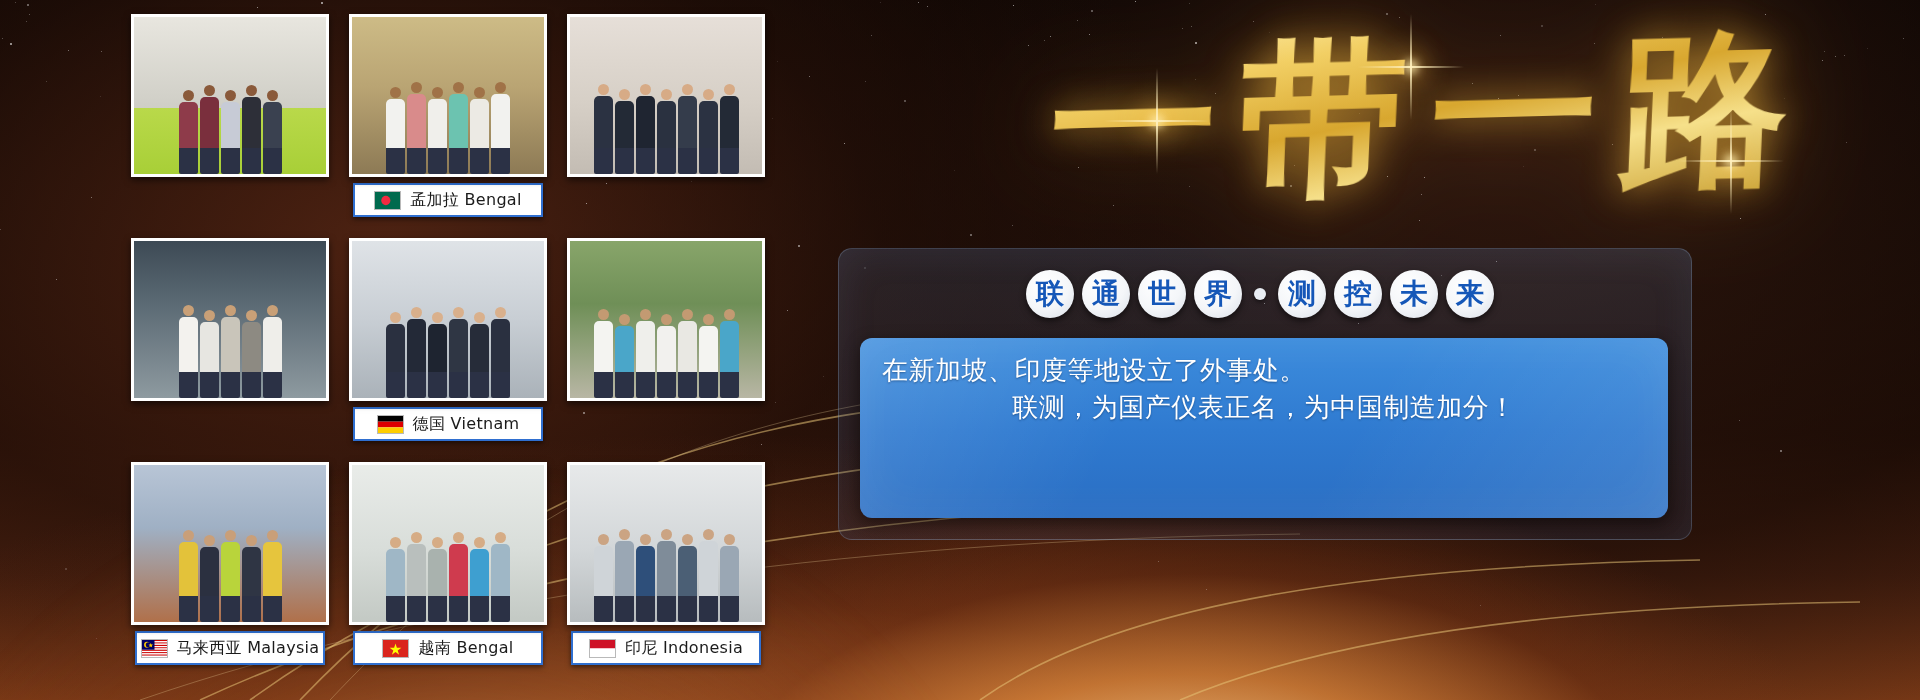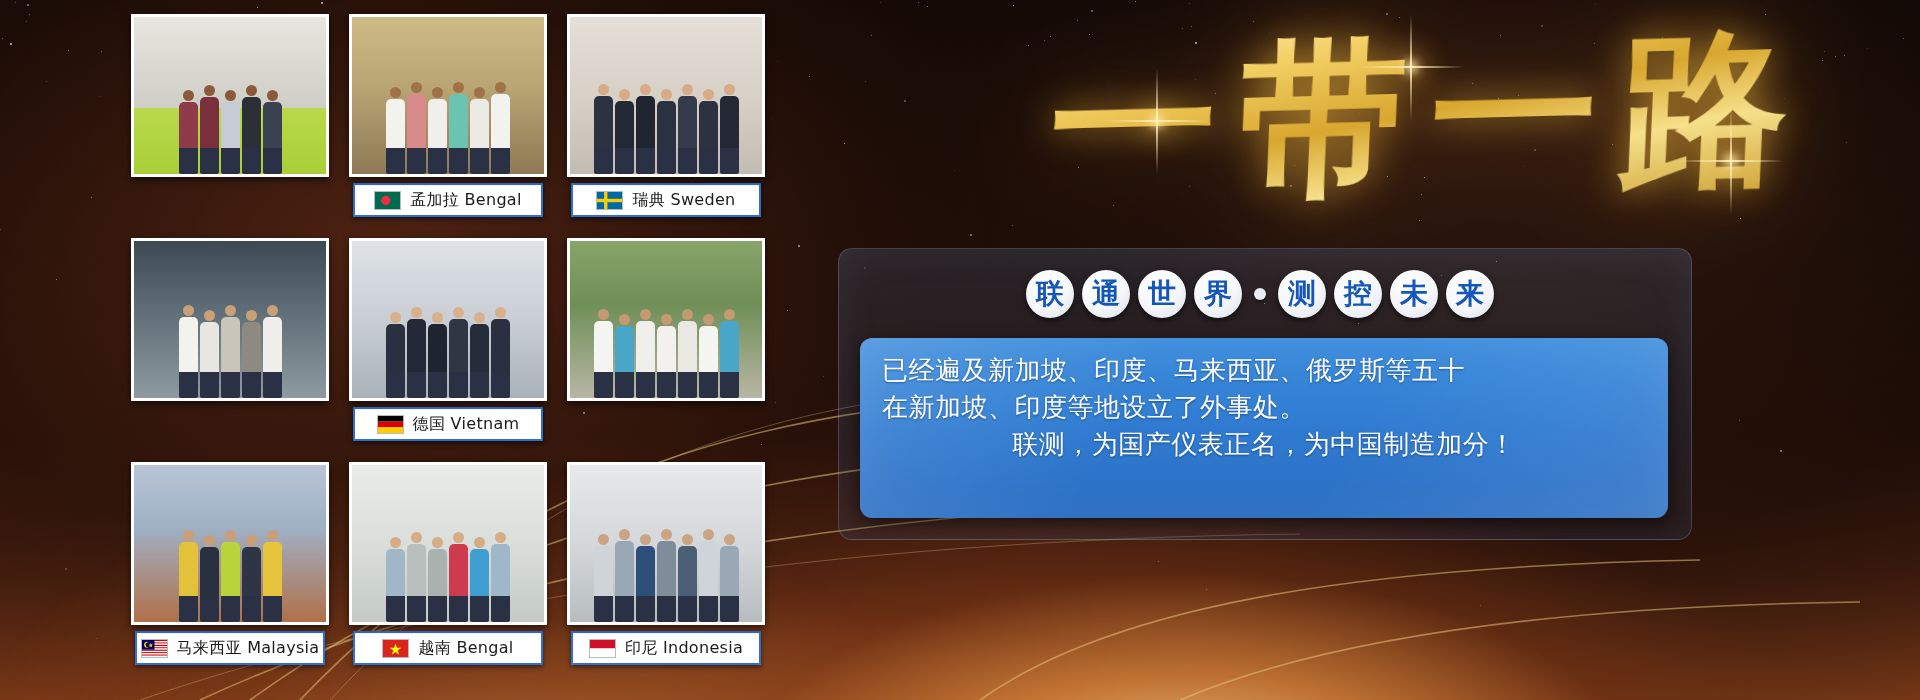--- a/index.html
+++ b/index.html
@@ -435,28 +435,20 @@
               <div class="bd" style="background: rgb(43, 50, 66); height: 47px;"></div>
               <div class="lg"></div>
             </div>
             <div class="pp">
               <div class="hd" style="background: rgb(215, 171, 134);"></div>
               <div class="bd" style="background: rgb(35, 42, 54); height: 52px;"></div>
               <div class="lg"></div>
             </div>
           </div>
         </div>
-        <div class="caption">
-          <span class="flag"><svg viewBox="0 0 60 40" preserveAspectRatio="none" width="100%" height="100%">
-              <rect width="60" height="40" fill="#006AA7"></rect>
-              <rect x="0" y="16" width="60" height="8" fill="#FECC00"></rect>
-              <rect x="17" y="0" width="8" height="40" fill="#FECC00"></rect>
-            </svg></span>
-          <span class="cap-txt">瑞典 Sweden</span>
-        </div>
       </div>
       <div class="cell">
         <div class="photo">
           <div class="sky" style="background: linear-gradient(rgb(61, 74, 85) 0%, rgb(91, 106, 116) 40%, rgb(142, 154, 160) 100%);"></div>
           <div class="ppl">
             <div class="pp">
               <div class="hd" style="background: rgb(201, 160, 119);"></div>
               <div class="bd" style="background: rgb(243, 242, 238); height: 55px;"></div>
               <div class="lg"></div>
             </div>
@@ -739,18 +731,17 @@
         <div class="bead">世</div>
         <div class="bead">界</div>
         <div class="dot-sep"></div>
         <div class="bead">测</div>
         <div class="bead">控</div>
         <div class="bead">未</div>
         <div class="bead">来</div>
       </div>
 
     <div class="bluebox">
-      <p class="l2">已经遍及新加坡、印度、马来西亚、俄罗斯等五十</p>
       <p class="l3">在新加坡、印度等地设立了外事处。</p>
       <p class="l4">联测，为国产仪表正名，为中国制造加分！</p>
     </div>
   </div>
 </div>
 
 </body></html>

